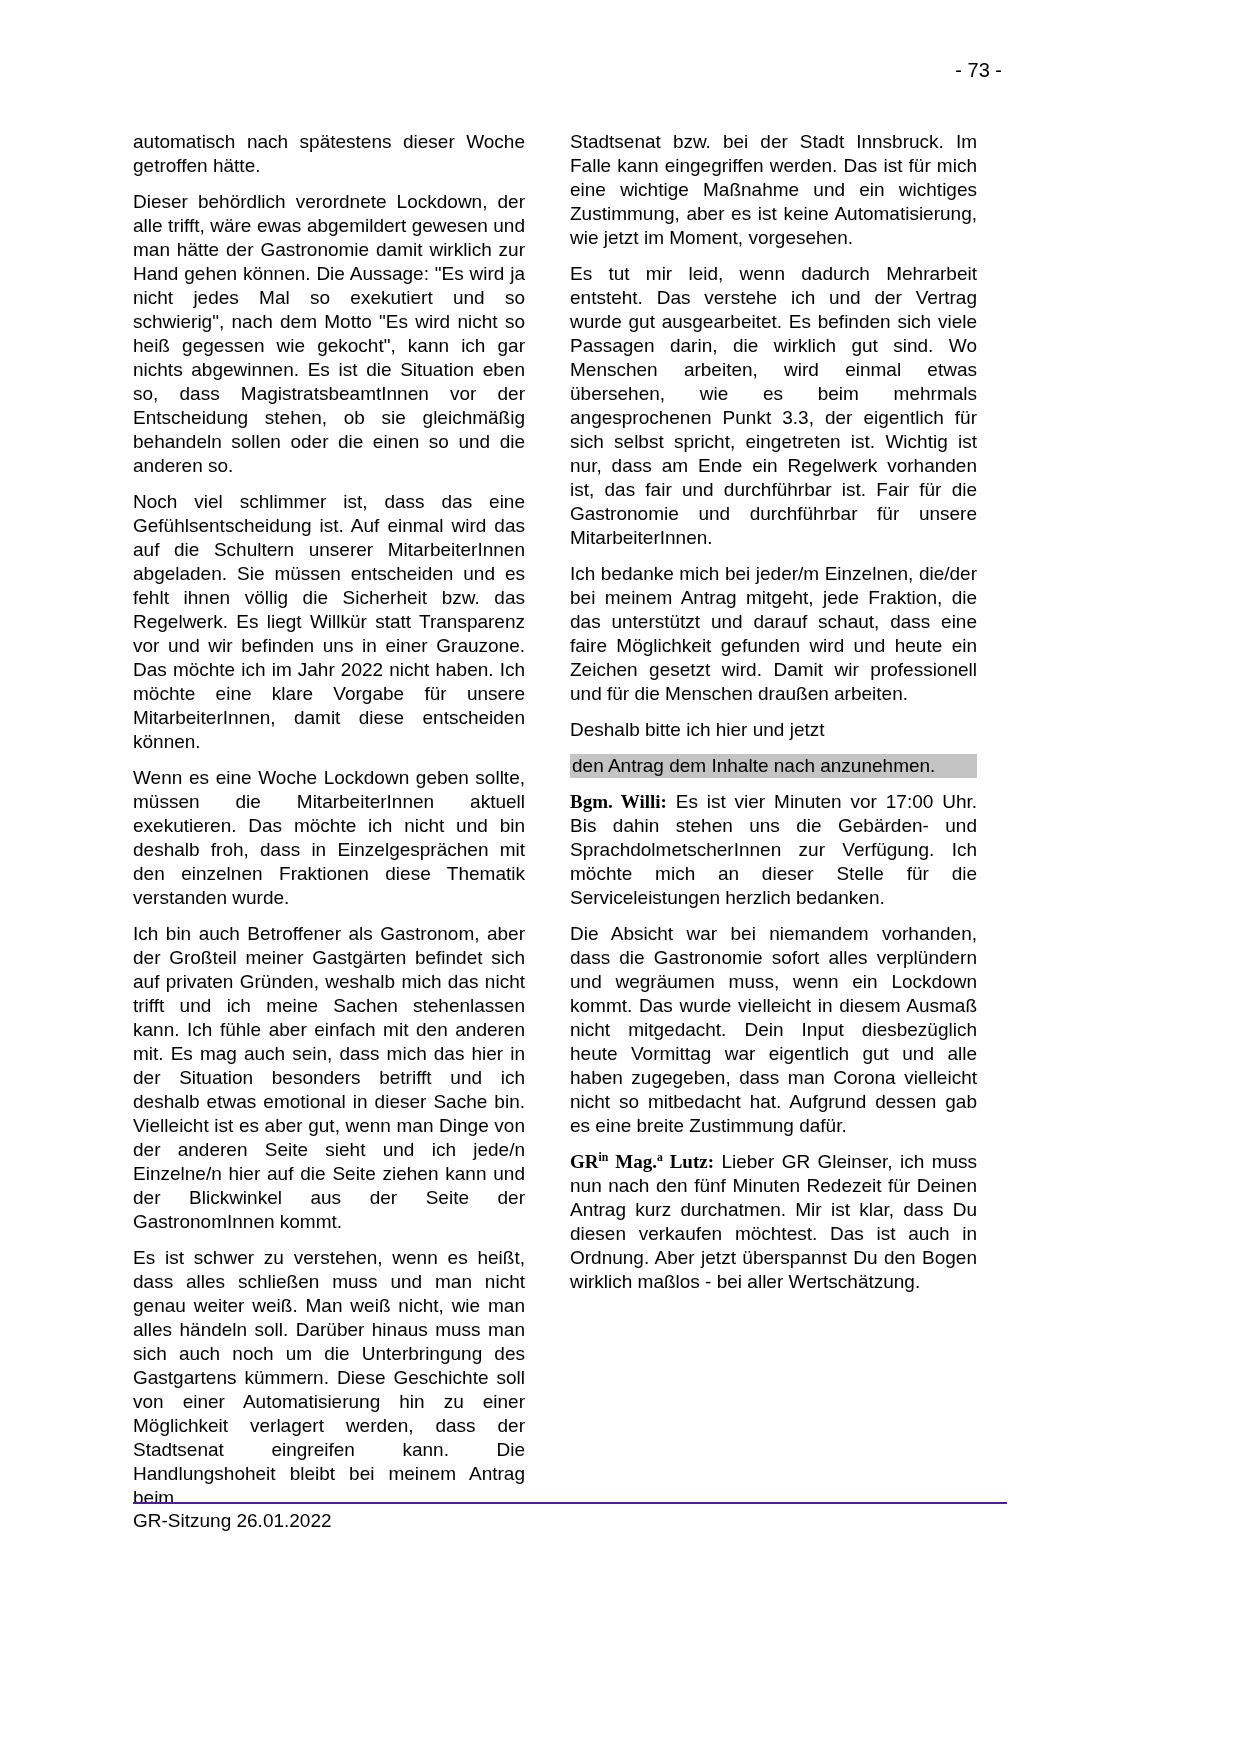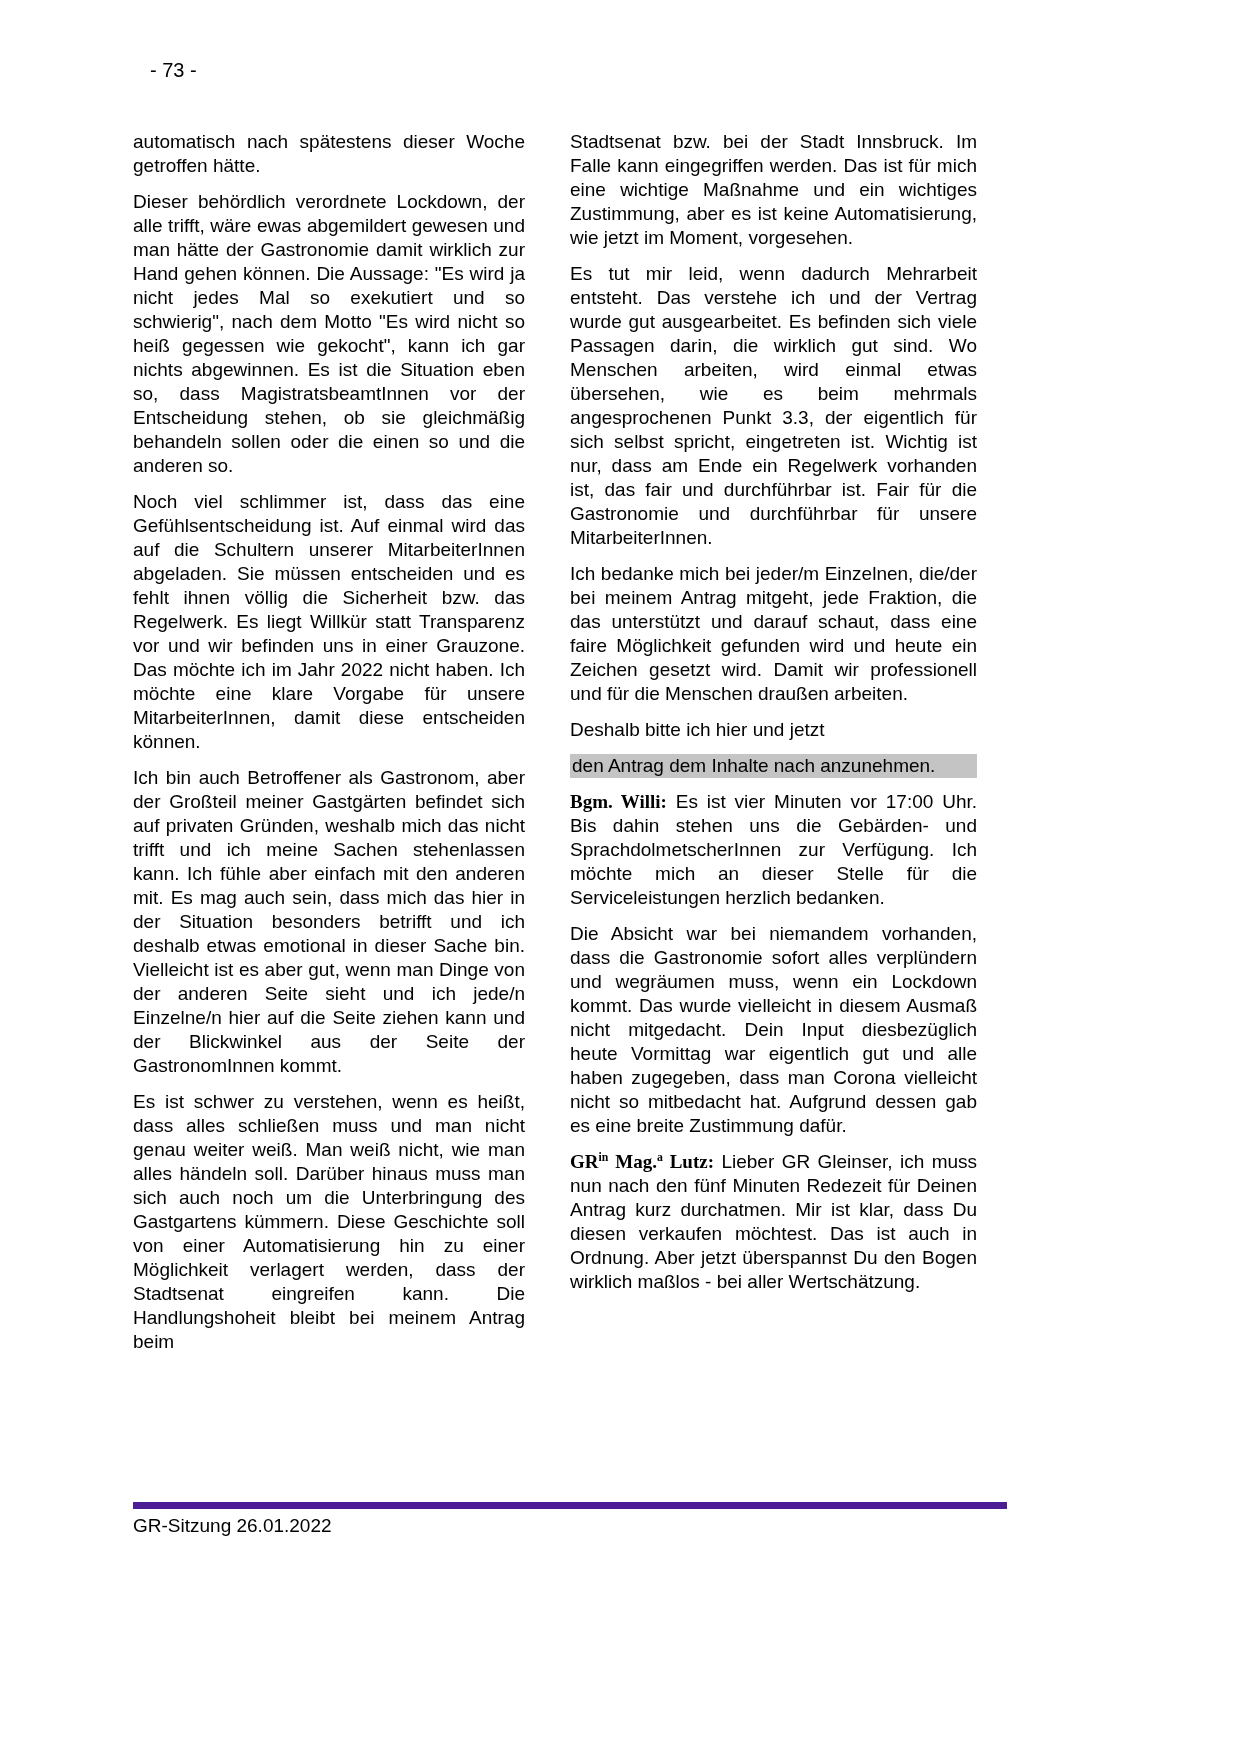--- a/index.html
+++ b/index.html
@@ -14,23 +14,23 @@
   .page {
     position: relative;
     width: 1241px;
     height: 1754px;
     background: #ffffff;
     overflow: hidden;
   }
   .page-number {
     position: absolute;
     top: 58px;
-    left: 150px;
+    left: 128px;
     width: 874px;
-    text-align: left;
+    text-align: right;
     font-size: 20px;
     line-height: 24px;
   }
   .content {
     position: absolute;
     top: 130px;
     left: 133px;
     width: 874px;
     display: flex;
     gap: 45px;
@@ -57,39 +57,40 @@
   }
   .highlight-line {
     background: #c4c4c4;
     padding: 0 2px;
   }
   .footer {
     position: absolute;
     top: 1502px;
     left: 133px;
     width: 874px;
-    border-top: 7px solid #4c1d95;
+    border-top: 2px solid #4c1d95;
     padding-top: 5px;
     font-size: 19px;
     line-height: 23px;
   }
 </style>
 </head>
 <body>
 
 <div class="page">
 
   <div class="page-number">- 73 -</div>
 
   <div class="content">
 
     <div class="column col-left">
       <p>automatisch nach spätestens dieser Woche getroffen hätte.</p>
       <p>Dieser behördlich verordnete Lockdown, der alle trifft, wäre ewas abgemildert gewesen und man hätte der Gastronomie damit wirklich zur Hand gehen können. Die Aussage: "Es wird ja nicht jedes Mal so exekutiert und so schwierig", nach dem Motto "Es wird nicht so heiß gegessen wie gekocht", kann ich gar nichts abgewinnen. Es ist die Situation eben so, dass MagistratsbeamtInnen vor der Entscheidung stehen, ob sie gleichmäßig behandeln sollen oder die einen so und die anderen so.</p>
       <p>Noch viel schlimmer ist, dass das eine Gefühlsentscheidung ist. Auf einmal wird das auf die Schultern unserer MitarbeiterInnen abgeladen. Sie müssen entscheiden und es fehlt ihnen völlig die Sicherheit bzw. das Regelwerk. Es liegt Willkür statt Transparenz vor und wir befinden uns in einer Grauzone. Das möchte ich im Jahr 2022 nicht haben. Ich möchte eine klare Vorgabe für unsere MitarbeiterInnen, damit diese entscheiden können.</p>
+      <p>Wenn es eine Woche Lockdown geben sollte, müssen die MitarbeiterInnen aktuell exekutieren. Das möchte ich nicht und bin deshalb froh, dass in Einzelgesprächen mit den einzelnen Fraktionen diese Thematik verstanden wurde.</p>
       <p>Ich bin auch Betroffener als Gastronom, aber der Großteil meiner Gastgärten befindet sich auf privaten Gründen, weshalb mich das nicht trifft und ich meine Sachen stehenlassen kann. Ich fühle aber einfach mit den anderen mit. Es mag auch sein, dass mich das hier in der Situation besonders betrifft und ich deshalb etwas emotional in dieser Sache bin. Vielleicht ist es aber gut, wenn man Dinge von der anderen Seite sieht und ich jede/n Einzelne/n hier auf die Seite ziehen kann und der Blickwinkel aus der Seite der GastronomInnen kommt.</p>
       <p>Es ist schwer zu verstehen, wenn es heißt, dass alles schließen muss und man nicht genau weiter weiß. Man weiß nicht, wie man alles händeln soll. Darüber hinaus muss man sich auch noch um die Unterbringung des Gastgartens kümmern. Diese Geschichte soll von einer Automatisierung hin zu einer Möglichkeit verlagert werden, dass der Stadtsenat eingreifen kann. Die Handlungshoheit bleibt bei meinem Antrag beim</p>
     </div>
 
     <div class="column col-right">
       <p>Stadtsenat bzw. bei der Stadt Innsbruck. Im Falle kann eingegriffen werden. Das ist für mich eine wichtige Maßnahme und ein wichtiges Zustimmung, aber es ist keine Automatisierung, wie jetzt im Moment, vorgesehen.</p>
       <p>Es tut mir leid, wenn dadurch Mehrarbeit entsteht. Das verstehe ich und der Vertrag wurde gut ausgearbeitet. Es befinden sich viele Passagen darin, die wirklich gut sind. Wo Menschen arbeiten, wird einmal etwas übersehen, wie es beim mehrmals angesprochenen Punkt 3.3, der eigentlich für sich selbst spricht, eingetreten ist. Wichtig ist nur, dass am Ende ein Regelwerk vorhanden ist, das fair und durchführbar ist. Fair für die Gastronomie und durchführbar für unsere MitarbeiterInnen.</p>
       <p>Ich bedanke mich bei jeder/m Einzelnen, die/der bei meinem Antrag mitgeht, jede Fraktion, die das unterstützt und darauf schaut, dass eine faire Möglichkeit gefunden wird und heute ein Zeichen gesetzt wird. Damit wir professionell und für die Menschen draußen arbeiten.</p>
       <p>Deshalb bitte ich hier und jetzt</p>
       <p class="highlight-line">den Antrag dem Inhalte nach anzunehmen.</p>

